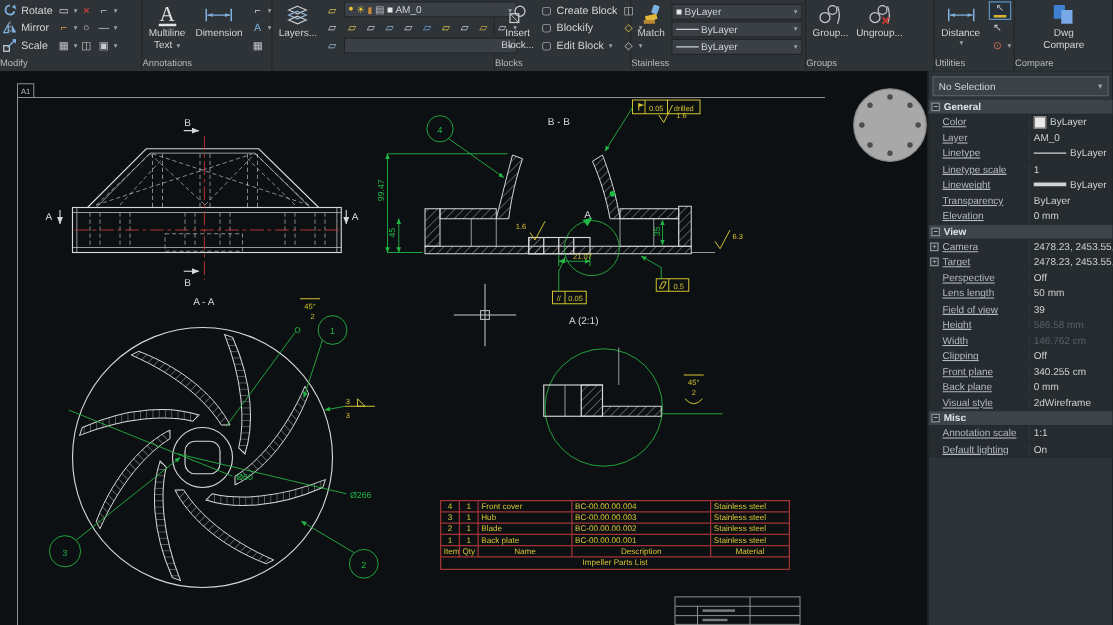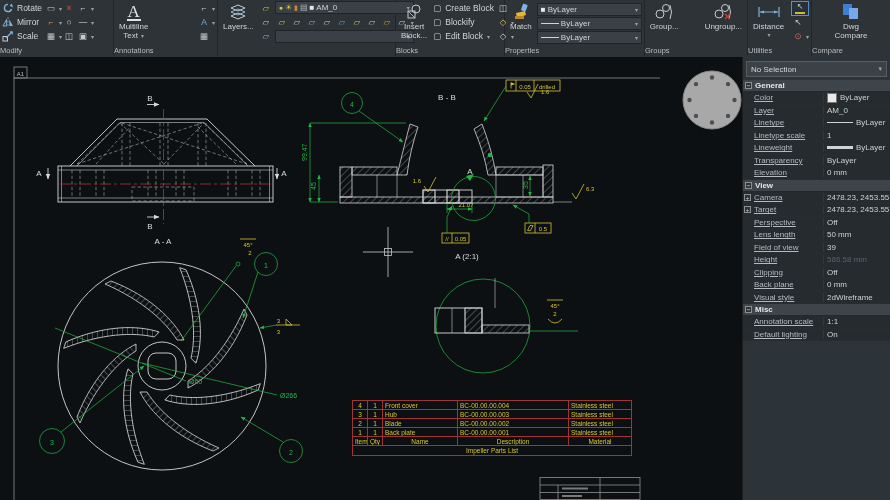--- a/index.html
+++ b/index.html
@@ -141,20 +141,32 @@
 
   <div class="panel" style="width:104px">
     <div class="pbody">
       <div class="bigbtn">
         <div class="bicon">
             <span class="bigA">A</span>
           </div>
         <span>Multiline</span>
         <span><span>Text</span> <span class="chev">▾</span></span>
       </div>
+      <div class="bigbtn">
+        <div class="bicon">
+          <svg class="ic" width="22" height="12" viewBox="0 0 22 12">
+              <line x1="1" y1="1" x2="1" y2="11" stroke="#7fb2e0" stroke-width="1.2"></line>
+              <line x1="21" y1="1" x2="21" y2="11" stroke="#7fb2e0" stroke-width="1.2"></line>
+              <line x1="2" y1="6" x2="20" y2="6" stroke="#7fb2e0" stroke-width="1"></line>
+              <polygon points="2,6 6,4.5 6,7.5" fill="#7fb2e0"></polygon>
+              <polygon points="20,6 16,4.5 16,7.5" fill="#7fb2e0"></polygon>
+            </svg>
+        </div>
+        <span>Dimension</span>
+      </div>
       <div class="col" style="margin-left:auto">
         <div class="minirow">
             <span class="mini">
               <span>⌐</span>
             </span>
             <span class="chev">▾</span>
           </div>
         <div class="minirow">
             <span class="mini" style="color:#7fb2e0">
               <span>A</span>
@@ -321,25 +333,25 @@
           <span>ByLayer</span>
           <span class="dchev">▾</span>
         </div>
         <div class="ddl">
           <span class="lt1" style="width:18px"></span>
           <span>ByLayer</span>
           <span class="dchev">▾</span>
         </div>
       </div>
     </div>
-    <div class="plabel">Properties</div>
+    <div class="plabel">Stainless</div>
   </div>
 
   <div class="panel" style="width:103px">
-    <div class="pbody" style="justify-content:flex-end;gap:20px">
+    <div class="pbody" style="justify-content:flex-start;gap:0">
       <div class="bigbtn">
         <div class="bicon">
           <svg class="ic" width="20" height="18" viewBox="0 0 20 18">
               <circle cx="6" cy="11" r="4" fill="none" stroke="#c6cbd0" stroke-width="1"></circle>
               <circle cx="12" cy="5" r="3.5" fill="none" stroke="#c6cbd0" stroke-width="1"></circle>
               <path d="M16,2 q3,7 0,14" fill="none" stroke="#c6cbd0" stroke-width="1"></path>
             </svg>
         </div>
         <span>Group...</span>
       </div>
@@ -834,25 +846,39 @@
         <span>39</span>
       </span>
   </div>
   <div class="prow dis">
     <span class="gut"></span>
       <span class="plab">Height</span>
     <span class="pval">
         <span>586.58 mm</span>
       </span>
   </div>
+  <div class="prow dis">
+    <span class="gut"></span>
+      <span class="plab">Width</span>
+    <span class="pval">
+        <span>146.762 cm</span>
+      </span>
+  </div>
   <div class="prow">
     <span class="gut"></span>
       <span class="plab">Clipping</span>
     <span class="pval">
         <span>Off</span>
+      </span>
+  </div>
+  <div class="prow">
+    <span class="gut"></span>
+      <span class="plab">Front plane</span>
+    <span class="pval">
+        <span>340.255 cm</span>
       </span>
   </div>
   <div class="prow">
     <span class="gut"></span>
       <span class="plab">Back plane</span>
     <span class="pval">
         <span>0 mm</span>
       </span>
   </div>
   <div class="prow">

